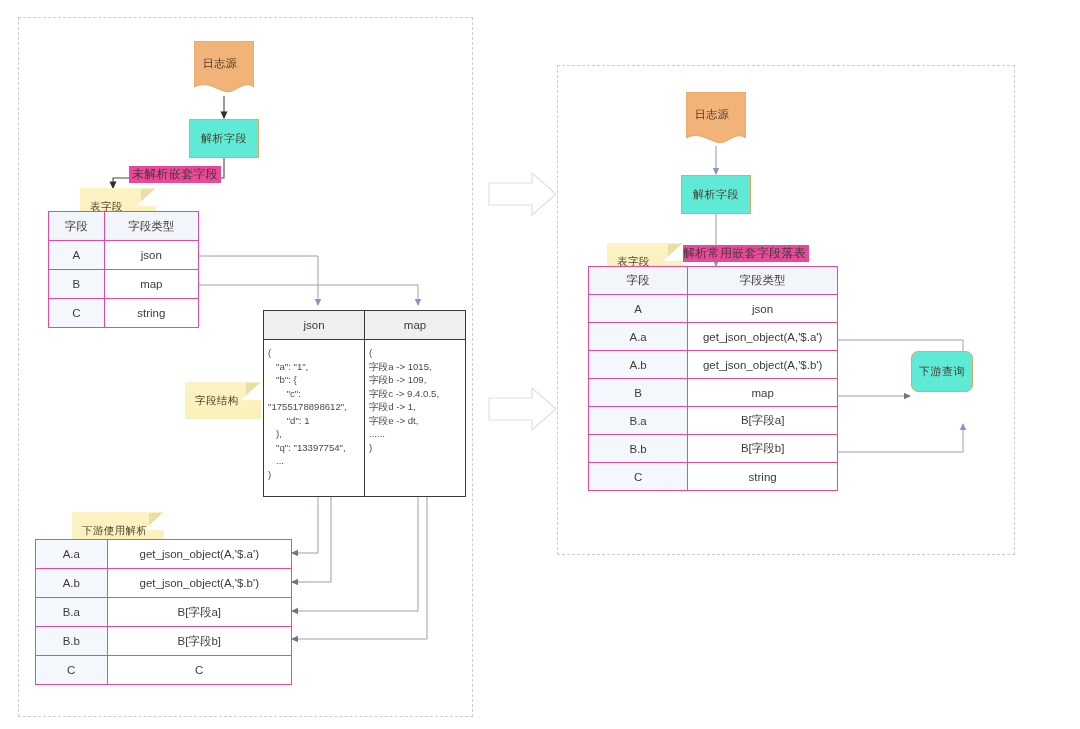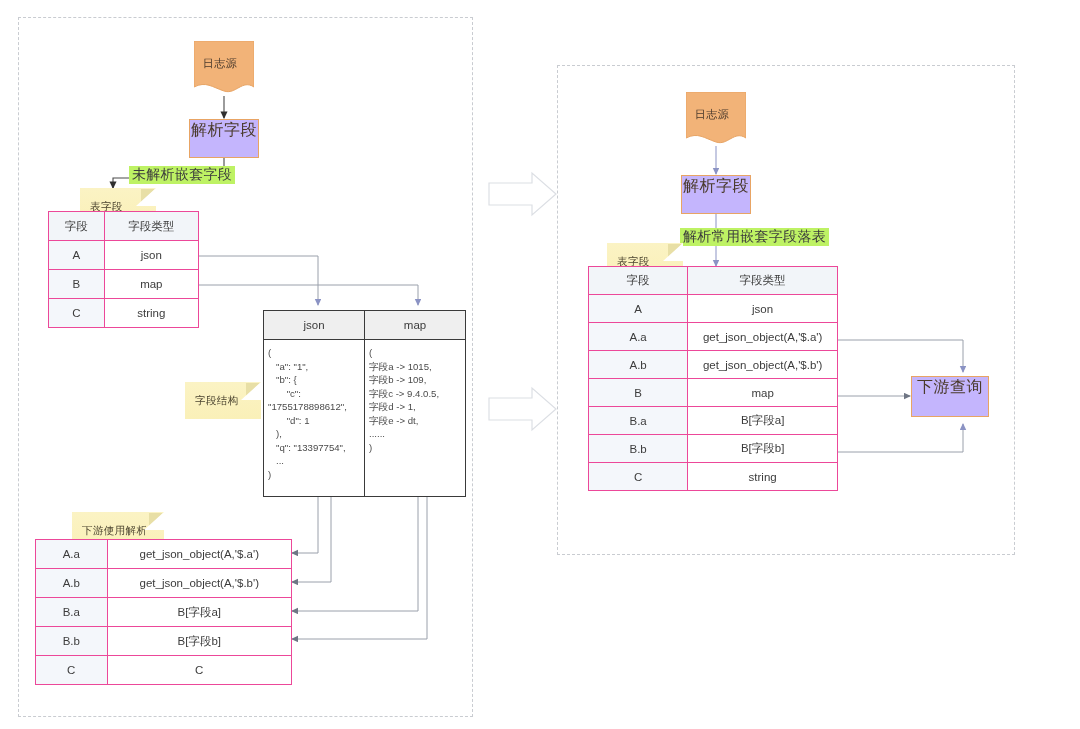--- a/index.html
+++ b/index.html
@@ -21,27 +21,27 @@
     position: absolute;
     border: 1px dashed #c9ccd1;
     background: #ffffff;
   }
   #panel-left  { left: 18px;  top: 17px;  width: 455px; height: 700px; }
   #panel-right { left: 557px; top: 65px;  width: 458px; height: 490px; }
 
   
   .orange-box {
     position: absolute;
-    background: #c4b5fd;
+    background: #5eead4;
     border: 1px solid #e8a464;
     display: flex;
-    align-items: flex-start;
+    align-items: center;
     justify-content: center;
     color: #4a3a2c;
-    font-size: 16px;
+    font-size: 11px;
     letter-spacing: .5px;
   }
   .doc-shape {
     position: absolute;
   }
   .doc-shape .doc-label {
     position: absolute;
     left: 0; right: 8px; top: 40%;
     transform: translateY(-50%);
     text-align: center;
@@ -150,23 +150,23 @@
     width: 1080px; height: 729px;
     pointer-events: none;
     overflow: visible;
   }
   .edge       { fill: none; stroke: #9aa0ab; stroke-width: 1; }
   .edge-dark  { fill: none; stroke: #4a4a4a; stroke-width: 1.1; }
   .edge-blue  { fill: none; stroke: #8b93c4; stroke-width: 1; }
   .bigarrow   { fill: #ffffff; stroke: #dcdfe4; stroke-width: 1.2; }
   .wlabel {
     position: absolute;
-    font-size: 14px;
+    font-size: 12px;
     color: #3c3c3c;
-    background: #bef264;
+    background: #ec4899;
     padding: 0 3px;
     white-space: nowrap;
     letter-spacing: .3px;
   }
 </style>
 </head>
 <body>
 
 <div id="canvas">
 
@@ -318,21 +318,21 @@
     <svg width="60" height="55" viewBox="0 0 60 55">
       <path d="M0,0 L60,0 L60,46 C48,38 42,54 30,50 C18,46 12,40 0,46 Z" fill="#f2b378" stroke="#e8a464" stroke-width="1"></path>
     </svg>
     <div class="doc-label">日志源</div>
   </div>
 
   <div class="orange-box" style="left:681px; top:175px; width:70px; height:39px;">
     <span>解析字段</span>
   </div>
 
-  <div class="wlabel" style="left:680px; top:228px;">解析常用嵌套字段落表</div>
+  <div class="wlabel" style="left:680px; top:245px;">解析常用嵌套字段落表</div>
 
   <div class="sticky" style="left:607px; top:243px; width:76px;">
     <span>表字段</span>
     <span class="fold"></span>
   </div>
 
   <table class="dgrid" id="right-fields-table" style="left:588px; top:266px; width:250px;">
     <thead>
       <tr>
         <th style="width:100px; height:28px;">字段</th>
@@ -364,17 +364,17 @@
         <td class="keycol">B.b</td>
         <td>B[字段b]</td>
       </tr>
       <tr style="height:28px;">
         <td class="keycol">C</td>
         <td>string</td>
       </tr>
     </tbody>
   </table>
 
-  <div class="orange-box" style="left:911px; top:376px; width:78px; height:41px;">
+  <div class="orange-box" style="left:911px; top:351px; width:62px; height:41px;border-radius:7px;">
     <span>下游查询</span>
   </div>
 
 </div>
 
 </body></html>

